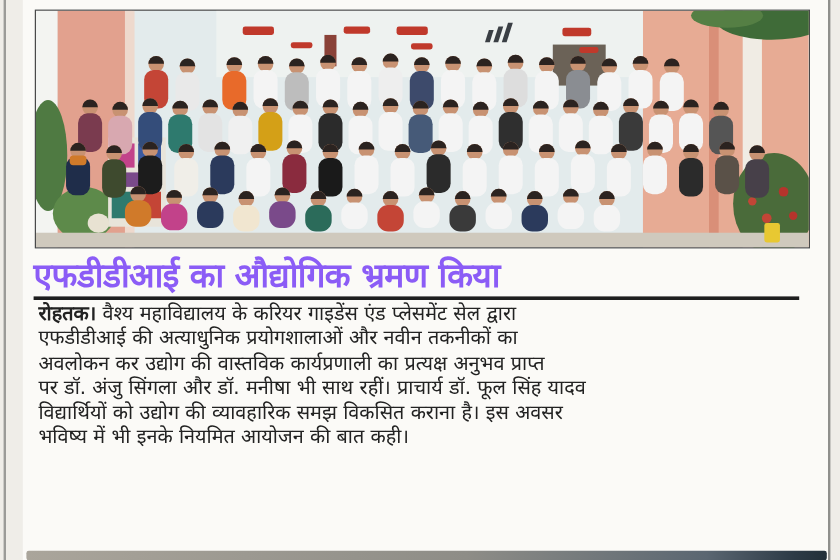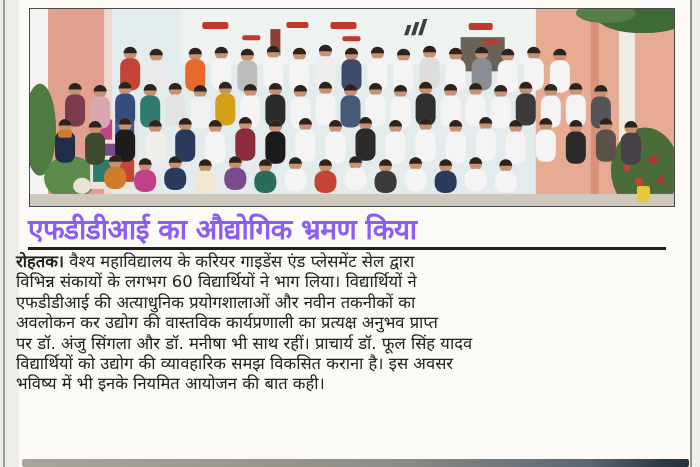--- a/index.html
+++ b/index.html
@@ -6,21 +6,21 @@
   body{background:#d8d6d2;font-family:"DejaVu Sans","Liberation Sans",sans-serif;}
   .clip{position:relative;width:700px;height:467px;background:#efede8;overflow:hidden;}
   .paper{position:absolute;left:19px;top:0;width:671px;height:467px;background:#fbfaf7;}
   .edge{position:absolute;top:0;width:2px;height:467px;background:#9b9b98;}
   .edge.l{left:3px;}
   .edge.r{left:690px;background:#8f8f8c;}
   .photo{position:absolute;left:29px;top:8px;width:644px;height:197px;border:1px solid #4a4a4a;background:#e3ebec;}
   .photo svg{display:block;width:100%;height:100%;}
   .headline{position:absolute;left:28px;top:209px;width:650px;font-size:28px;font-weight:bold;color:#8b5cf6;white-space:nowrap;letter-spacing:-0.5px;}
   .headline-rule{position:absolute;left:28px;top:247px;width:638px;height:3px;background:#1e1e1e;}
-  .body-text{position:absolute;left:16px;top:252px;width:652px;color:#222;}
+  .body-text{position:absolute;left:32px;top:252px;width:652px;color:#222;}
   .body-text .ln{font-size:16.5px;line-height:20.4px;white-space:nowrap;}
   .dateline{font-weight:bold;}
   .bottom-strip{position:absolute;left:22px;top:459px;width:667px;height:8px;border-radius:2px;
     background:linear-gradient(90deg,#aaa59b 0%,#8e8d87 55%,#5a6671 85%,#2c3a46 96%,#233039 100%);}
 </style>
 </head>
 <body>
 
 <div class="clip">
   <div class="paper"></div>
@@ -182,21 +182,20 @@
       <ellipse cx="52" cy="176" rx="9" ry="8" fill="#e8e2d2"></ellipse>
       <rect x="606" y="176" width="13" height="16" rx="2" fill="#e8c832"></rect>
     </svg>
   </div>
 
   <div class="headline">एफडीडीआई का औद्योगिक भ्रमण किया</div>
   <div class="headline-rule"></div>
 
   <div class="body-text">
     <div class="ln"><span class="dateline">रोहतक।</span><span> वैश्य महाविद्यालय के करियर गाइडेंस एंड प्लेसमेंट सेल द्वारा</span></div>
-    <div class="ln">विभिन्न संकायों के लगभग 60 विद्यार्थियों ने भाग लिया। विद्यार्थियों ने</div>
     <div class="ln">एफडीडीआई की अत्याधुनिक प्रयोगशालाओं और नवीन तकनीकों का</div>
     <div class="ln">अवलोकन कर उद्योग की वास्तविक कार्यप्रणाली का प्रत्यक्ष अनुभव प्राप्त</div>
     <div class="ln">पर डॉ. अंजु सिंगला और डॉ. मनीषा भी साथ रहीं। प्राचार्य डॉ. फूल सिंह यादव</div>
     <div class="ln">विद्यार्थियों को उद्योग की व्यावहारिक समझ विकसित कराना है। इस अवसर</div>
     <div class="ln">भविष्य में भी इनके नियमित आयोजन की बात कही।</div>
   </div>
 
   <div class="bottom-strip"></div>
 </div>
 

